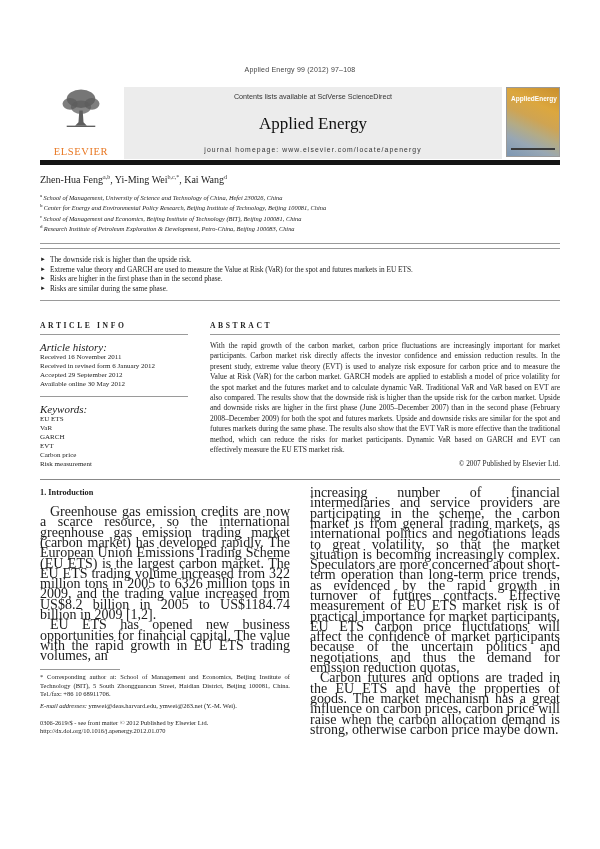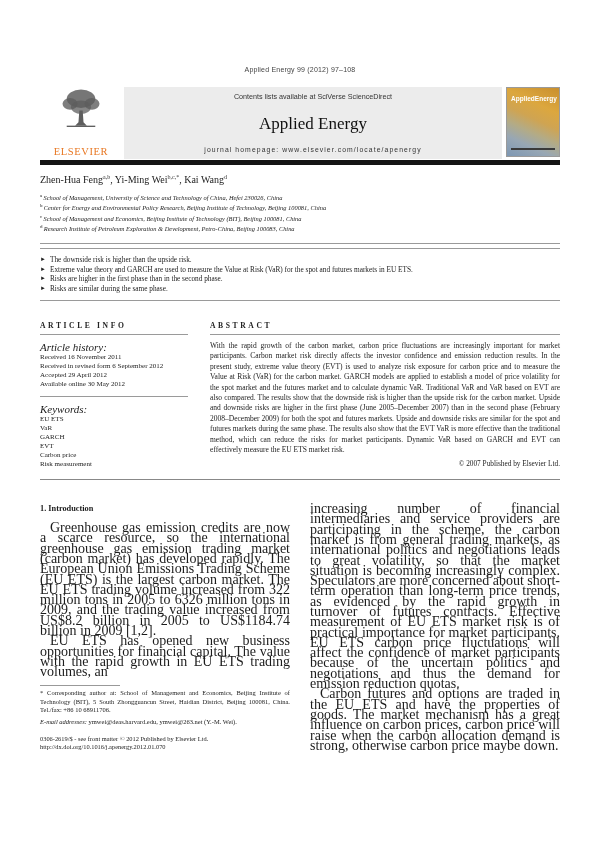--- a/index.html
+++ b/index.html
@@ -54,21 +54,21 @@
   .abs-col { flex:1; }
   .col-head { font-size:7.6px; font-weight:bold; letter-spacing:2.6px; color:#222; }
   .head-rule { border-top:1px solid #9a9a9a; margin-top:4px; margin-bottom:6px; }
   .info-label { font-size:11px; font-style:italic; }
   .info-line { font-size:7px; line-height:9px; }
   .info-sep { border-top:1px solid #9a9a9a; margin:7px 0 6px 0; width:148px; }
   .abs-text { font-size:7.5px; line-height:10.4px; text-align:justify; }
   .abs-copy { font-size:7.3px; text-align:right; margin-top:4px; }
   .block-end-rule { border-top:1px solid #888; margin-top:10px; }
   
-  .body-cols { display:flex; margin-top:24px; }
+  .body-cols { display:flex; margin-top:8px; }
   .bcol { width:250px; flex:0 0 250px; }
   .bcol + .bcol { margin-left:20px; }
   .sec-head { font-size:8.3px; font-weight:bold; margin-bottom:10px; }
   .para { font-size:14px; line-height:10.3px; text-align:justify; }
   .para.indent { text-indent:10px; }
   .para + .para { margin-top:0; }
   
   .fn-rule { border-top:1px solid #999; width:80px; margin-top:8px; }
   .footnote { margin-top:3px; font-size:6.5px; line-height:8.4px; text-align:justify; color:#222; }
   .footnote .em { font-style:italic; }
@@ -146,22 +146,22 @@
       </div>
   </div>
   <div class="rule"></div>
 
   <div class="info-abs">
     <div class="info-col">
       <div class="col-head">ARTICLE INFO</div>
       <div class="head-rule" style="width:148px;"></div>
       <div class="info-label">Article history:</div>
       <div class="info-line">Received 16 November 2011</div>
-      <div class="info-line">Received in revised form 6 September 2012</div>
-      <div class="info-line">Accepted 29 April 2012</div>
+      <div class="info-line">Received in revised form 6 January 2012</div>
+      <div class="info-line">Accepted 29 September 2012</div>
       <div class="info-line">Available online 30 May 2012</div>
       <div class="info-sep"></div>
       <div class="info-label">Keywords:</div>
       <div class="info-line">EU ETS</div>
       <div class="info-line">VaR</div>
       <div class="info-line">GARCH</div>
       <div class="info-line">EVT</div>
       <div class="info-line">Carbon price</div>
       <div class="info-line">Risk measurement</div>
     </div>

